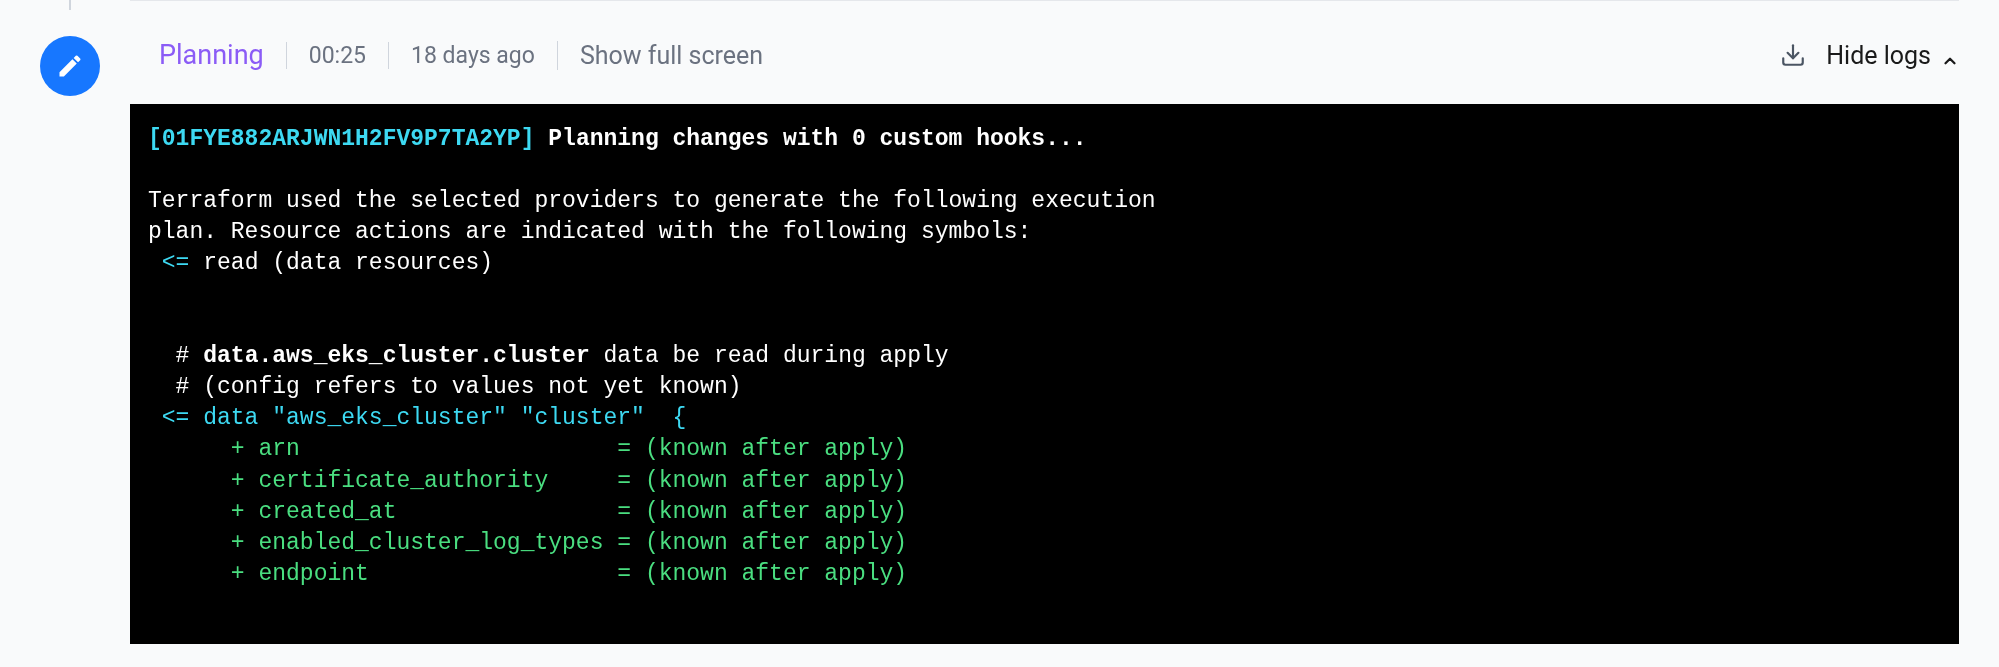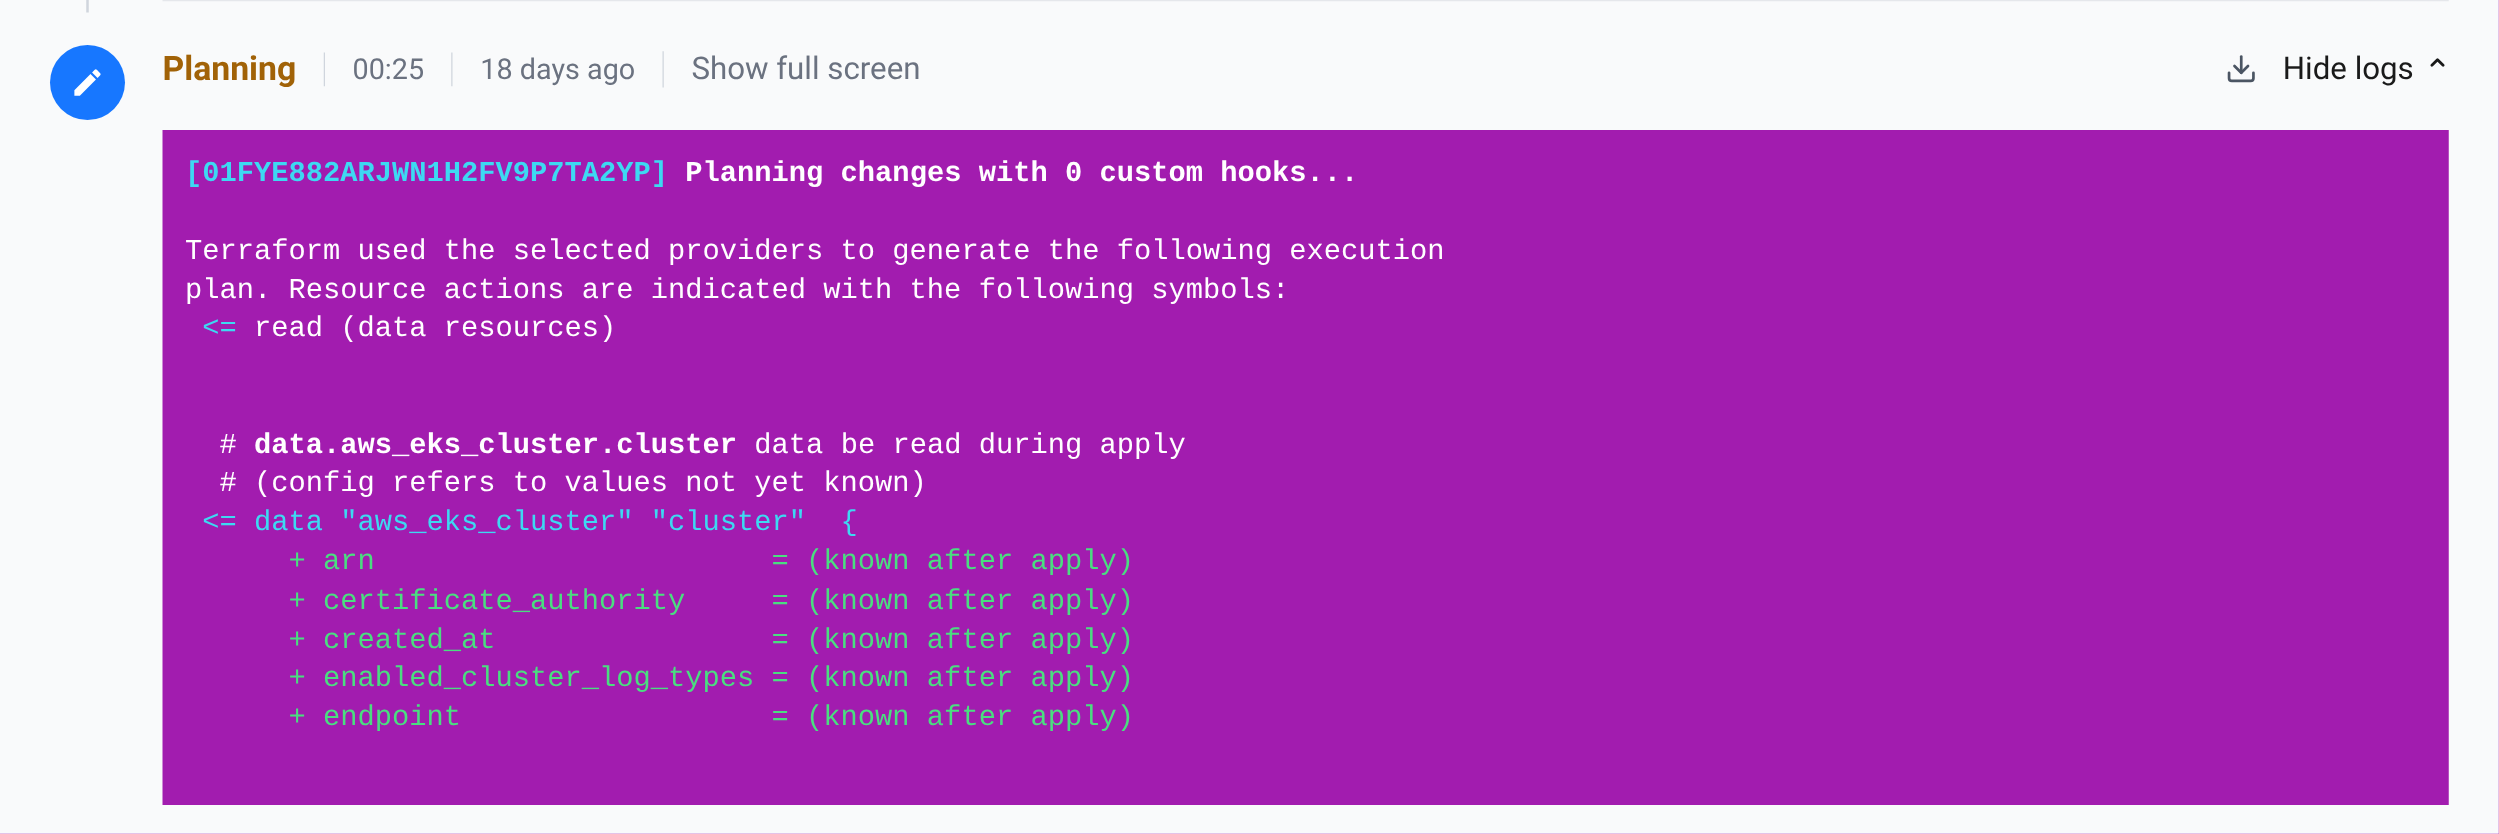--- a/index.html
+++ b/index.html
@@ -46,23 +46,24 @@
       margin-bottom: 24px;
       height: 50px;
     }
     .header-left {
       display: flex;
       align-items: center;
       gap: 0;
     }
     .title {
       font-size: 27px;
-      font-weight: 700;
-      color: #a16207;
+      font-weight: 400;
+      color: #8b5cf6;
       padding-right: 22px;
+      margin-left: 29px;
     }
     .meta {
       font-size: 23px;
       color: #6b7280;
       padding: 0 22px;
       border-left: 1px solid #d0d5dd;
     }
     .show-full {
       font-size: 25px;
       color: #6b7280;
@@ -79,29 +80,29 @@
     .download-icon {
       width: 26px;
       height: 26px;
       cursor: pointer;
     }
     .hide-logs {
       font-size: 25px;
       color: #1a1a1a;
       cursor: pointer;
       display: flex;
-      align-items: flex-start;
+      align-items: flex-end;
       gap: 10px;
     }
     .chevron-svg {
       width: 18px;
       height: 18px;
     }
     .terminal {
-      background: #a21caf;
+      background: #000000;
       color: #ffffff;
       font-family: 'Menlo', 'Monaco', 'Courier New', monospace;
       font-size: 23px;
       line-height: 1.35;
       padding: 20px 20px 0 18px;
       overflow: hidden;
       height: 540px;
     }
     .term-line {
       white-space: pre;

